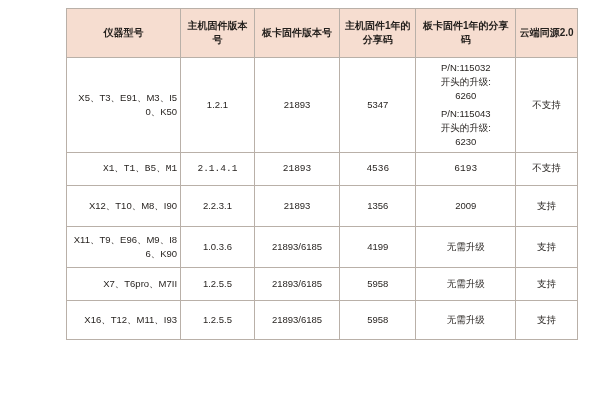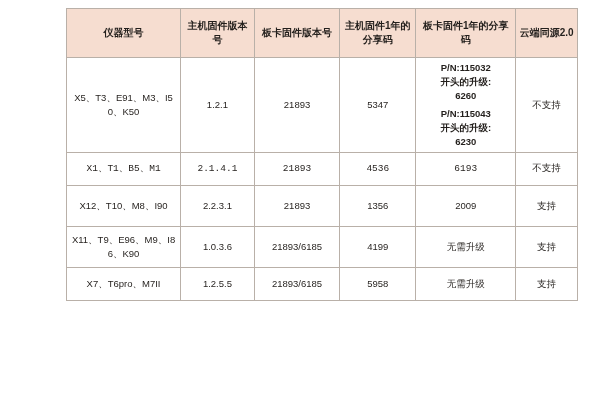--- a/index.html
+++ b/index.html
@@ -43,32 +43,31 @@
   table.spec thead th {
     background: #f6ddd0;
     text-align: center;
     font-weight: bold;
     font-size: 10px;
     line-height: 1.4;
     padding: 5px 2px;
     height: 38px;
   }
   td.name {
-    text-align: center;
+    text-align: right;
     padding-left: 6px;
     padding-right: 4px;
     margin-left: 29px;
   }
   td.ctr {
     text-align: center;
   }
   td.multi {
     text-align: center;
     line-height: 1.5;
-    font-weight: bold;
   }
   tr.r0 td { height: 70px; }
   tr.r1 td { height: 26px; font-family: Liberation Mono, monospace; }
   tr.r2 td { height: 42px; }
   tr.r3 td { height: 34px; }
   tr.r4 td { height: 34px; }
   tr.r5 td { height: 26px; }
   tr.r6 td { height: 32px; }
   .sub {
     display: block;
@@ -143,15 +142,23 @@
         <td class="ctr">支持</td>
       </tr>
       <tr class="r5">
         <td class="name">X7、T6pro、M7II</td>
         <td class="ctr">1.2.5.5</td>
         <td class="ctr">21893/6185</td>
         <td class="ctr">5958</td>
         <td class="ctr">无需升级</td>
         <td class="ctr">支持</td>
       </tr>
+      <tr class="r6">
+        <td class="name">X16、T12、M11、I93</td>
+        <td class="ctr">1.2.5.5</td>
+        <td class="ctr">21893/6185</td>
+        <td class="ctr">5958</td>
+        <td class="ctr">无需升级</td>
+        <td class="ctr">支持</td>
+      </tr>
     </tbody>
   </table>
 </div>
 
 </body></html>

